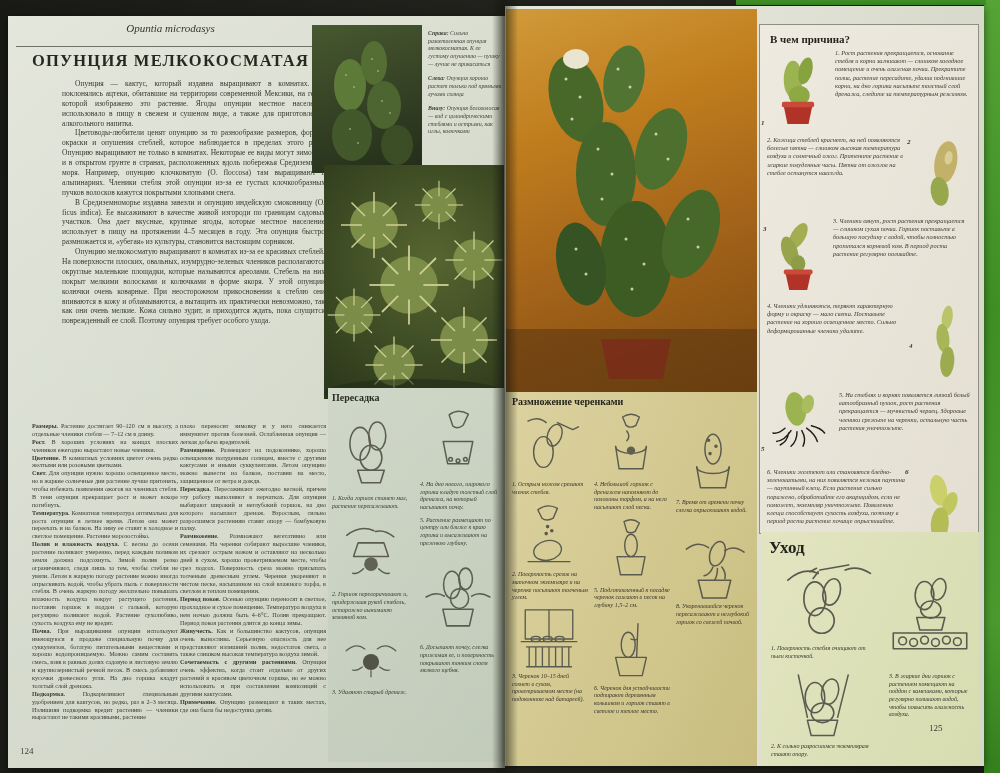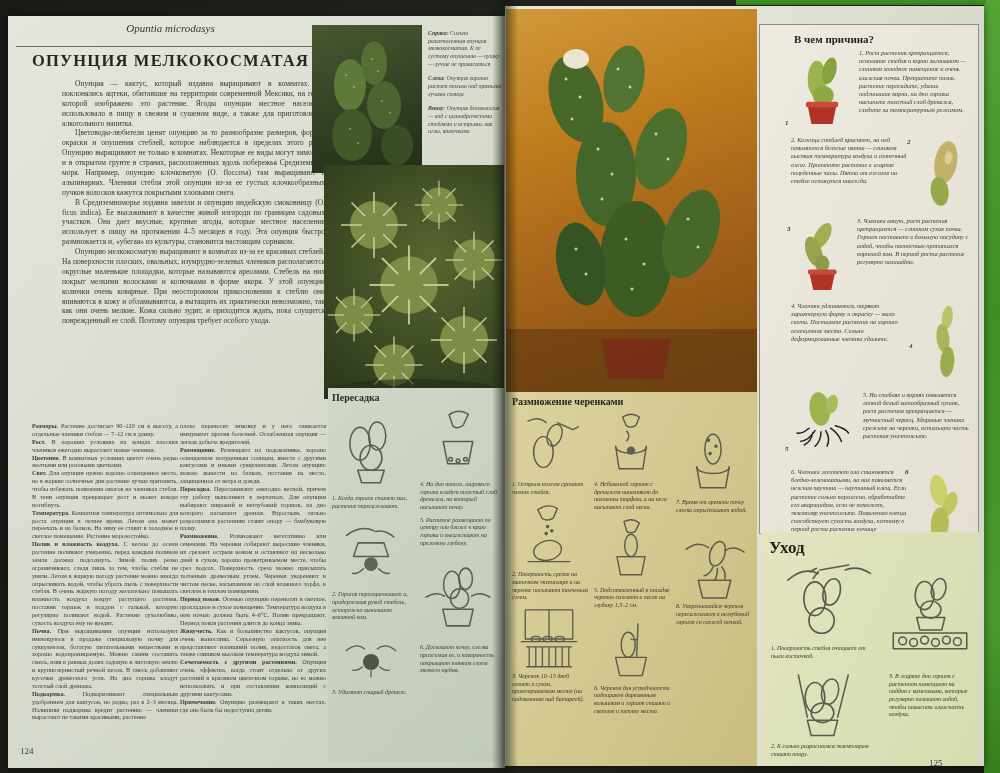--- a/index.html
+++ b/index.html
@@ -27,21 +27,21 @@
   .photo{overflow:hidden;}
   .cap{font-size:5.9px;font-style:italic;line-height:1.3;color:#3a3a33;margin:0 0 7px 0;}
   .cap b{font-style:italic;}
   .facts{font-size:6.2px;line-height:1.27;text-align:justify;overflow:hidden;color:#34342c;}
   .facts p{margin:0;}
   .facts .term{font-weight:bold;}
   .sec-h{font-weight:bold;font-size:10px;color:#23231c;}
   .stepcap{font-size:6px;font-style:italic;line-height:1.28;color:#35352b;margin:1px 0 4px 0;}
   .panel-transplant{background:linear-gradient(115deg,#dde3d6,#d2dacb);}
   .panel-prop{background:linear-gradient(115deg,#dcd2a0,#cfc489 70%,#c8bd7f);}
-  .panel-problems{background:linear-gradient(115deg,#eeeae0,#e4dfd2);border:1px solid #8e8e82;padding-left:24px;}
+  .panel-problems{background:linear-gradient(115deg,#eeeae0,#e4dfd2);border:1px solid #8e8e82;}
   .panel-care{background:linear-gradient(115deg,#e2e5c0,#d7dcb0);}
   .pnum-label{font-size:7px;font-weight:bold;font-style:italic;color:#3a3a30;}
   .ptext{font-size:6.3px;font-style:italic;line-height:1.3;color:#3b3b2f;}
   .prow{display:flex;gap:6px;align-items:flex-start;margin:0 7px 5px 7px;}
   .prow .txt{flex:1;}
   .pimg{position:relative;flex:0 0 auto;}
   .pagenum{font-size:9px;color:#3a3a32;}
   .col{display:flex;flex-direction:column;}
   svg{display:block;}
   .line-art{stroke:#5a5a4e;fill:none;stroke-width:2;stroke-linecap:round;stroke-linejoin:round;}
@@ -421,16 +421,16 @@
       <circle cx="20" cy="88" r="5"></circle>
         <circle cx="34" cy="90" r="5"></circle>
         <circle cx="48" cy="87" r="5"></circle>
       <circle cx="62" cy="90" r="5"></circle>
         <circle cx="76" cy="87" r="5"></circle>
         <circle cx="90" cy="89" r="5"></circle>
     </svg>
     <p class="stepcap abs" style="left:128px;top:140px;width:84px;">3. В жаркие дни горшок с растением помещают на поддон с камешками, которые регулярно поливают водой, чтобы повысить влажность воздуха.</p>
   </div>
 
-  <div class="abs pagenum" style="left:424px;top:752px;">125</div>
+  <div class="abs pagenum" style="left:424px;top:717px;">125</div>
 </div>
 
 <div class="gutter"></div>
 
 </body></html>

